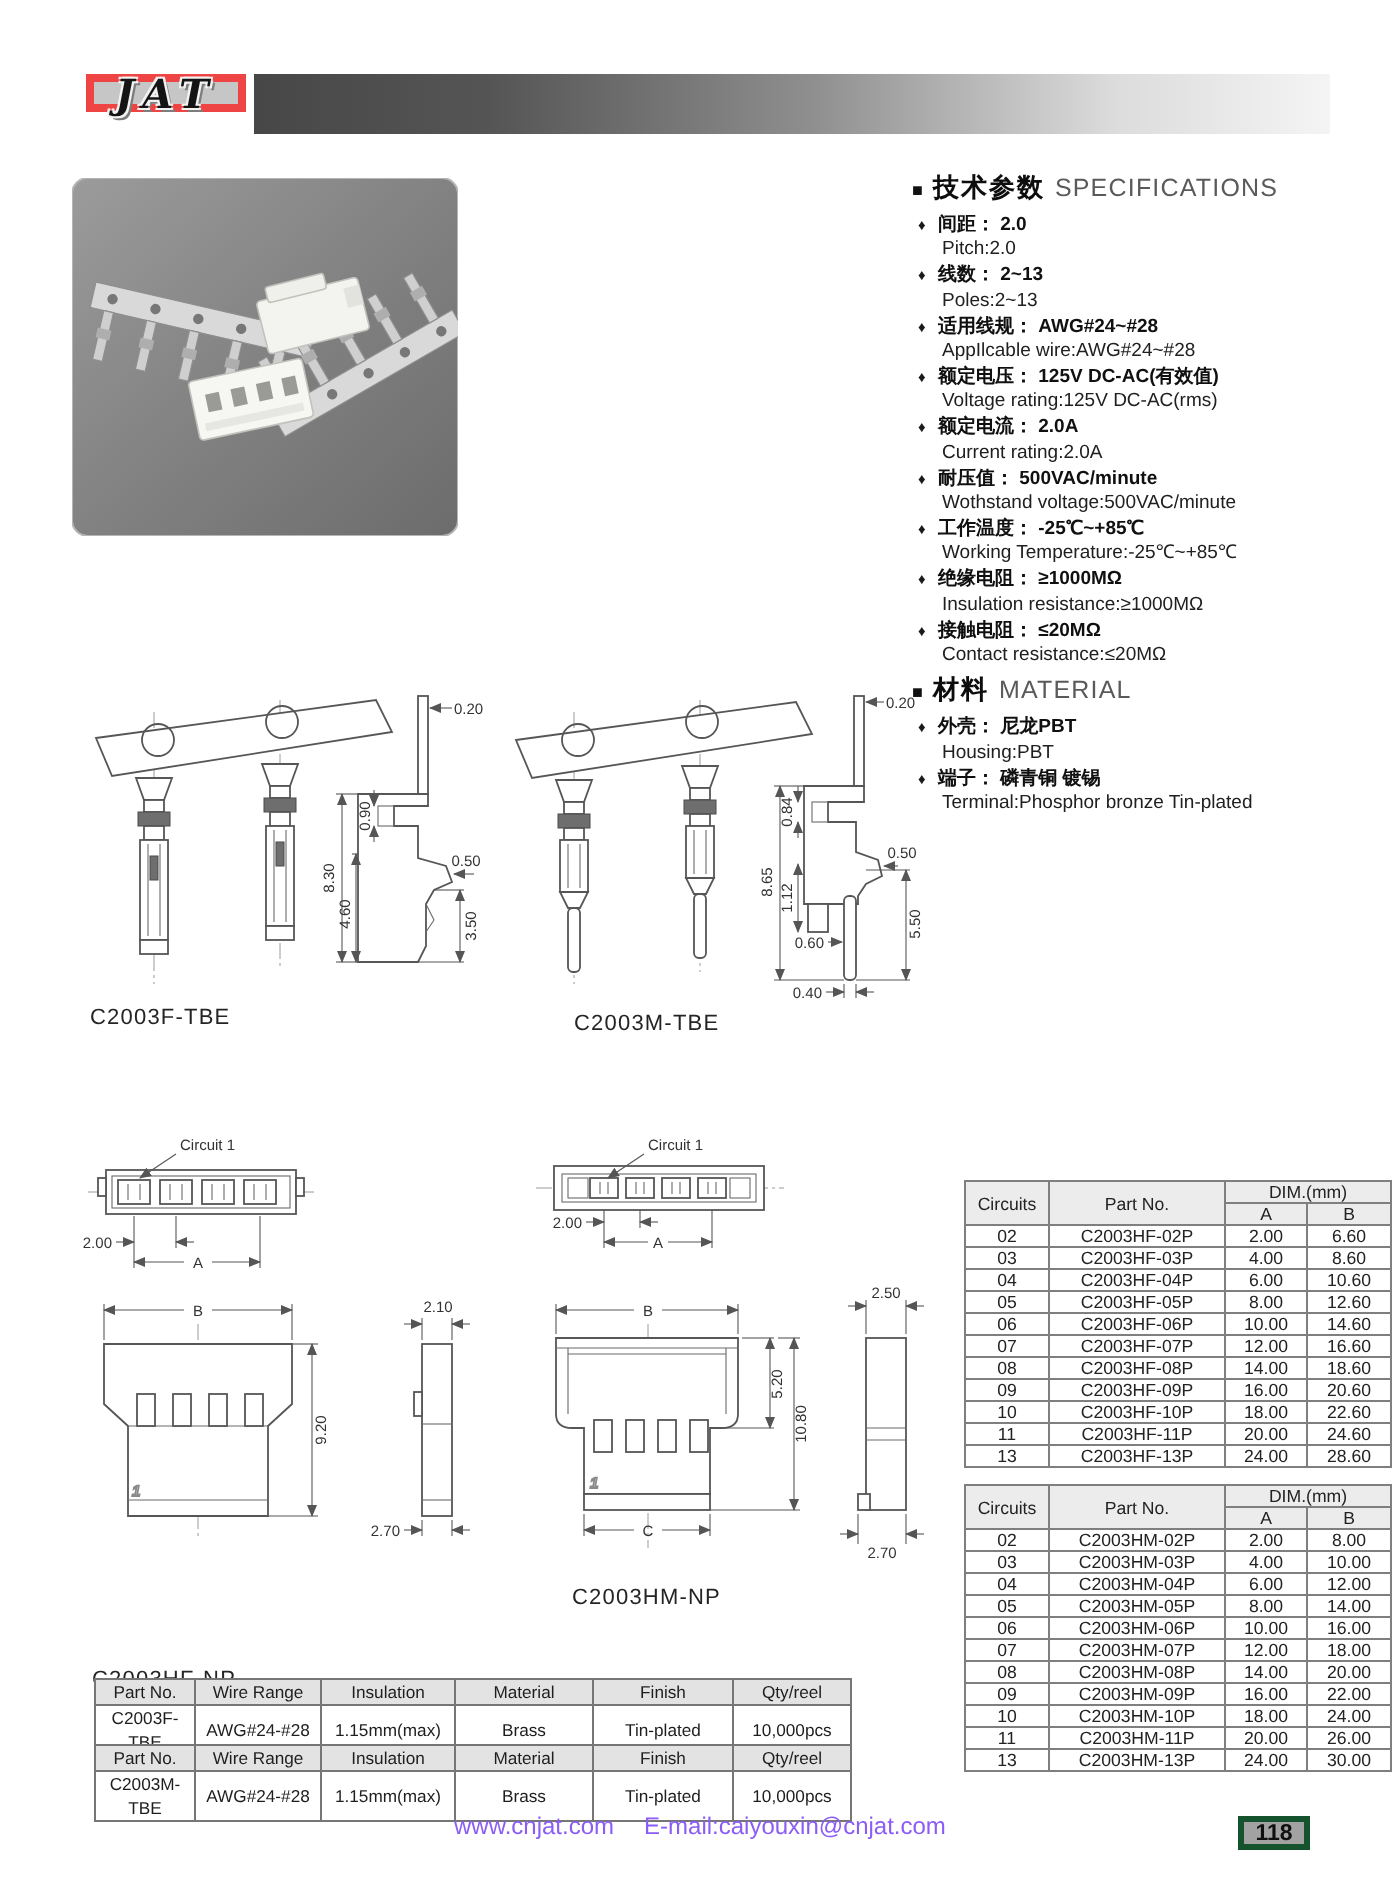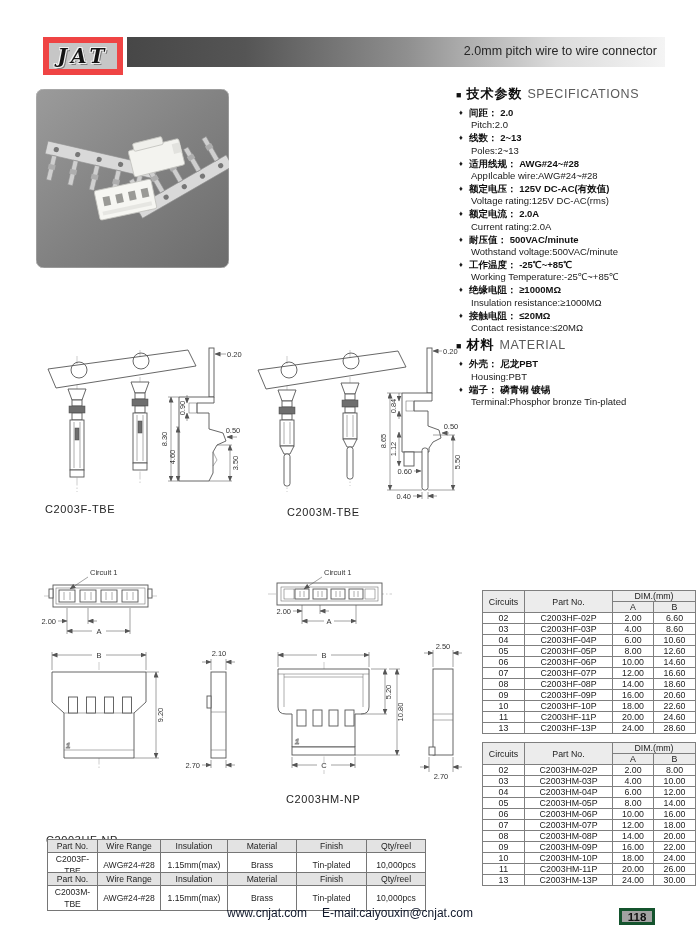--- a/index.html
+++ b/index.html
@@ -1,19 +1,19 @@
 <!DOCTYPE html>
 <html><head>
 <meta charset="utf-8">
 <style>
   html,body{margin:0;padding:0;background:#ffffff;}
   #page{position:relative;width:700px;height:950px;background:#fff;font-family:"Liberation Sans",sans-serif;overflow:hidden;}
 
   
-  .logo-box{position:absolute;left:43px;top:37px;width:80px;height:38px;background:#c6c6c6;border:6px solid #ef4444;display:flex;align-items:center;justify-content:center;box-sizing:border-box;}
+  .logo-box{position:absolute;left:43px;top:37px;width:80px;height:19px;background:#c6c6c6;border:4px solid #ef4444;display:flex;align-items:center;justify-content:center;box-sizing:border-box;}
   .logo-text{font-family:"DejaVu Serif",serif;font-weight:bold;font-style:italic;font-size:20px;letter-spacing:4px;color:#141414;
     text-shadow:-1px -1px 0 #f2f2f2,1px -1px 0 #f2f2f2,-1px 1px 0 #f2f2f2,1px 1px 0 #f2f2f2,2px 2px 0 #7d7d7d;}
   .series-bar{position:absolute;left:127px;top:37px;width:538px;height:30px;
     background:linear-gradient(90deg,#474747 0%,#555 22%,#8f8f8f 52%,#dcdcdc 80%,#f4f4f4 100%);display:flex;align-items:center;}
   .series-title{color:#fff;font-size:19px;font-weight:bold;letter-spacing:1px;padding-left:24px;white-space:nowrap;}
   .series-sub{position:absolute;right:8px;top:7px;font-size:12.5px;color:#262626;white-space:nowrap;}
 
   
   .photo{position:absolute;left:36px;top:89px;width:193px;height:179px;}
 
@@ -45,33 +45,32 @@
   .dim-table{position:absolute;border-collapse:collapse;background:#fff;table-layout:fixed;}
   .dim-table th,.dim-table td{border:1px solid #7f7f7f;font-size:8.8px;font-weight:normal;color:#222;text-align:center;padding:0;height:10px;line-height:10px;overflow:hidden;}
   .dim-table thead th{background:#ececec;}
 
   
   .spec-table{position:absolute;border-collapse:collapse;background:#fff;table-layout:fixed;}
   .spec-table th,.spec-table td{border:1px solid #767676;font-size:8.6px;font-weight:normal;color:#1e1e1e;text-align:center;height:12px;line-height:12px;padding:0 1px;overflow:hidden;}
   .spec-table thead th{background:#e3e3e3;}
 
   
-  .footer{position:absolute;left:227px;top:906px;display:flex;gap:15px;font-size:12px;color:#0f172a;}
+  .footer{position:absolute;left:227px;top:906px;display:flex;gap:15px;font-size:12px;color:#8b5cf6;}
   .page-badge{position:absolute;left:619px;top:908px;width:36px;height:17px;background:#a2a2a2;border:3px solid #14532d;color:#101010;font-size:11.5px;font-weight:bold;display:flex;align-items:center;justify-content:center;box-sizing:border-box;}
 </style>
 </head>
 <body>
 
 <div id="page">
 
   <div class="logo-box">
     <span class="logo-text">JAT</span>
   </div>
   <div class="series-bar">
-    <span class="series-sub">2.0mm pitch wire to wire connector</span>
   </div>
 
   <div class="photo">
     <svg width="193" height="179" viewBox="0 0 193 179">
       <defs>
         <linearGradient id="pg" x1="0" y1="0" x2="1" y2="1">
           <stop offset="0" stop-color="#9b9b9b"></stop>
             <stop offset="0.5" stop-color="#828282"></stop>
             <stop offset="1" stop-color="#6c6c6c"></stop>
         </linearGradient>

